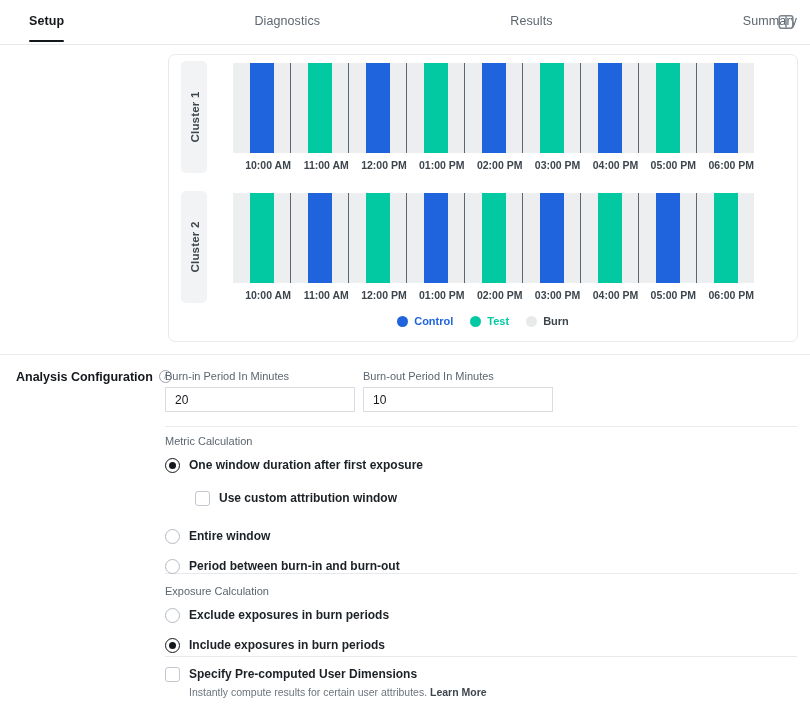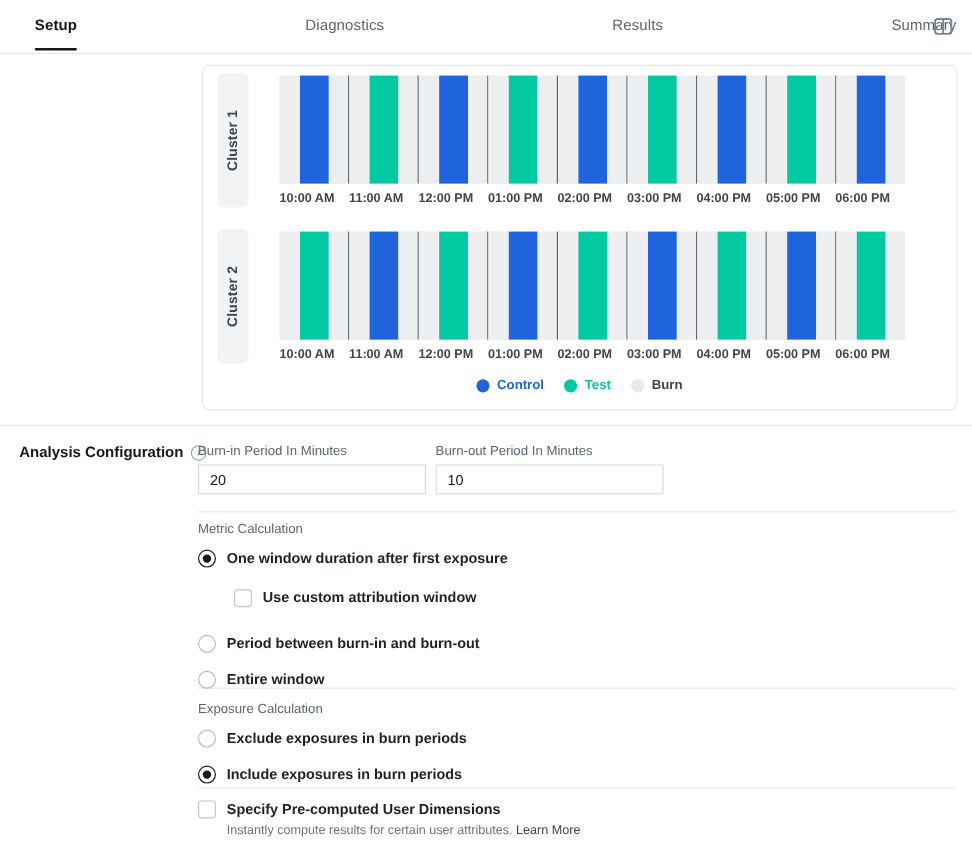--- a/index.html
+++ b/index.html
@@ -123,21 +123,21 @@
   .axis {
     position: absolute;
     left: 64px;
     top: 94px;
     width: 521px;
     height: 20px;
     display: flex;
   }
   .axis .tick {
     flex: 1 1 0;
-    text-align: left;
+    text-align: right;
     font-size: 10.5px;
     font-weight: bold;
     color: #3d454d;
     line-height: 20px;
     white-space: nowrap;
   }
 
   .legend {
     position: absolute;
     left: 0; right: 0;
@@ -168,21 +168,21 @@
     height: 1px;
     background: #e7e9ec;
   }
 
   
   .section-title {
     position: absolute;
     left: 16px;
     top: 370px;
     display: flex;
-    align-items: flex-end;
+    align-items: flex-start;
     gap: 6px;
     font-size: 12.5px;
     font-weight: bold;
     color: #14181c;
     white-space: nowrap;
   }
   .info-icon {
     width: 13px; height: 13px;
     border-radius: 50%;
     border: 1px solid #9aa3ab;
@@ -278,21 +278,21 @@
   }
   .precomp-sub {
     margin-left: 24px;
     margin-top: 4px;
     font-size: 10.5px;
     color: #6c757d;
     white-space: nowrap;
   }
   .learn-more {
     color: #3d454d;
-    font-weight: normal;
+    font-weight: bold;
     cursor: pointer;
   }
 </style>
 </head>
 <body>
 
 <div class="tabbar">
   <div class="tab active">Setup</div>
   <div class="tab">Diagnostics</div>
   <div class="tab">Results</div>
@@ -484,26 +484,26 @@
     <span class="opt-label">One window duration after first exposure</span>
   </div>
 
   <div class="opt-row indent" style="margin-top:11px; margin-bottom:16px;">
     <span class="checkbox"></span>
     <span class="opt-label">Use custom attribution window</span>
   </div>
 
   <div class="opt-row">
     <span class="radio"></span>
-    <span class="opt-label">Period between burn-in and burn-out</span>
+    <span class="opt-label">Entire window</span>
   </div>
 
   <div class="opt-row">
     <span class="radio"></span>
-    <span class="opt-label">Entire window</span>
+    <span class="opt-label">Period between burn-in and burn-out</span>
   </div>
 </div>
 
 <div class="opt-block" style="top:585px">
   <div class="block-head">Exposure Calculation</div>
 
   <div class="opt-row">
     <span class="radio"></span>
     <span class="opt-label">Exclude exposures in burn periods</span>
   </div>

